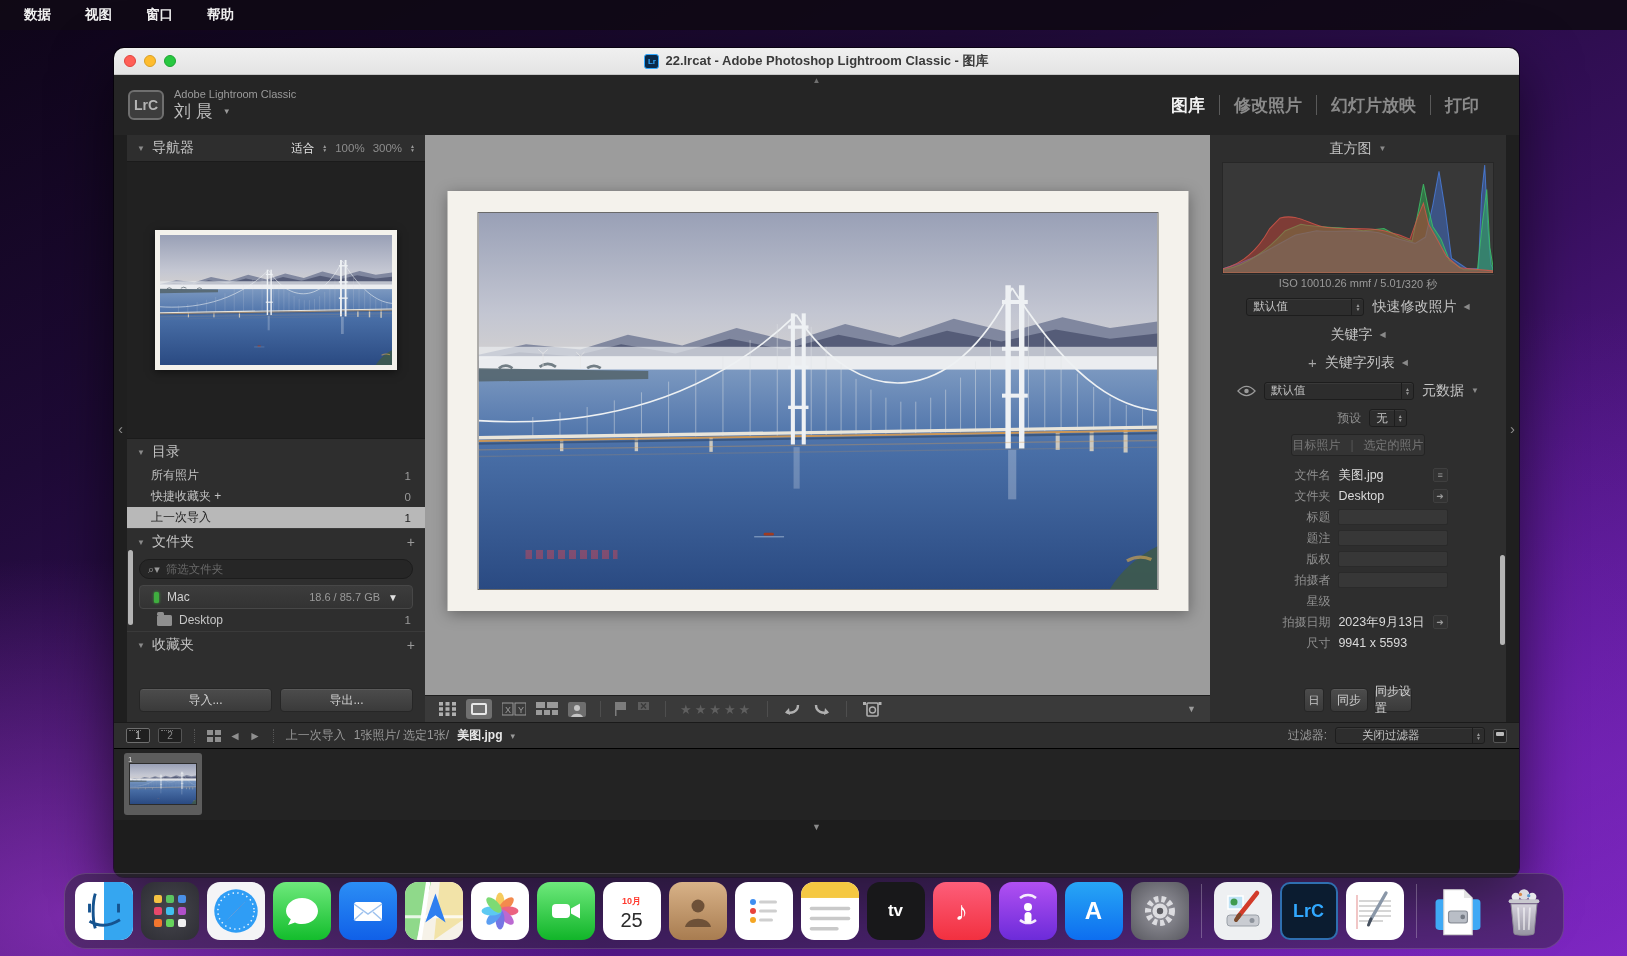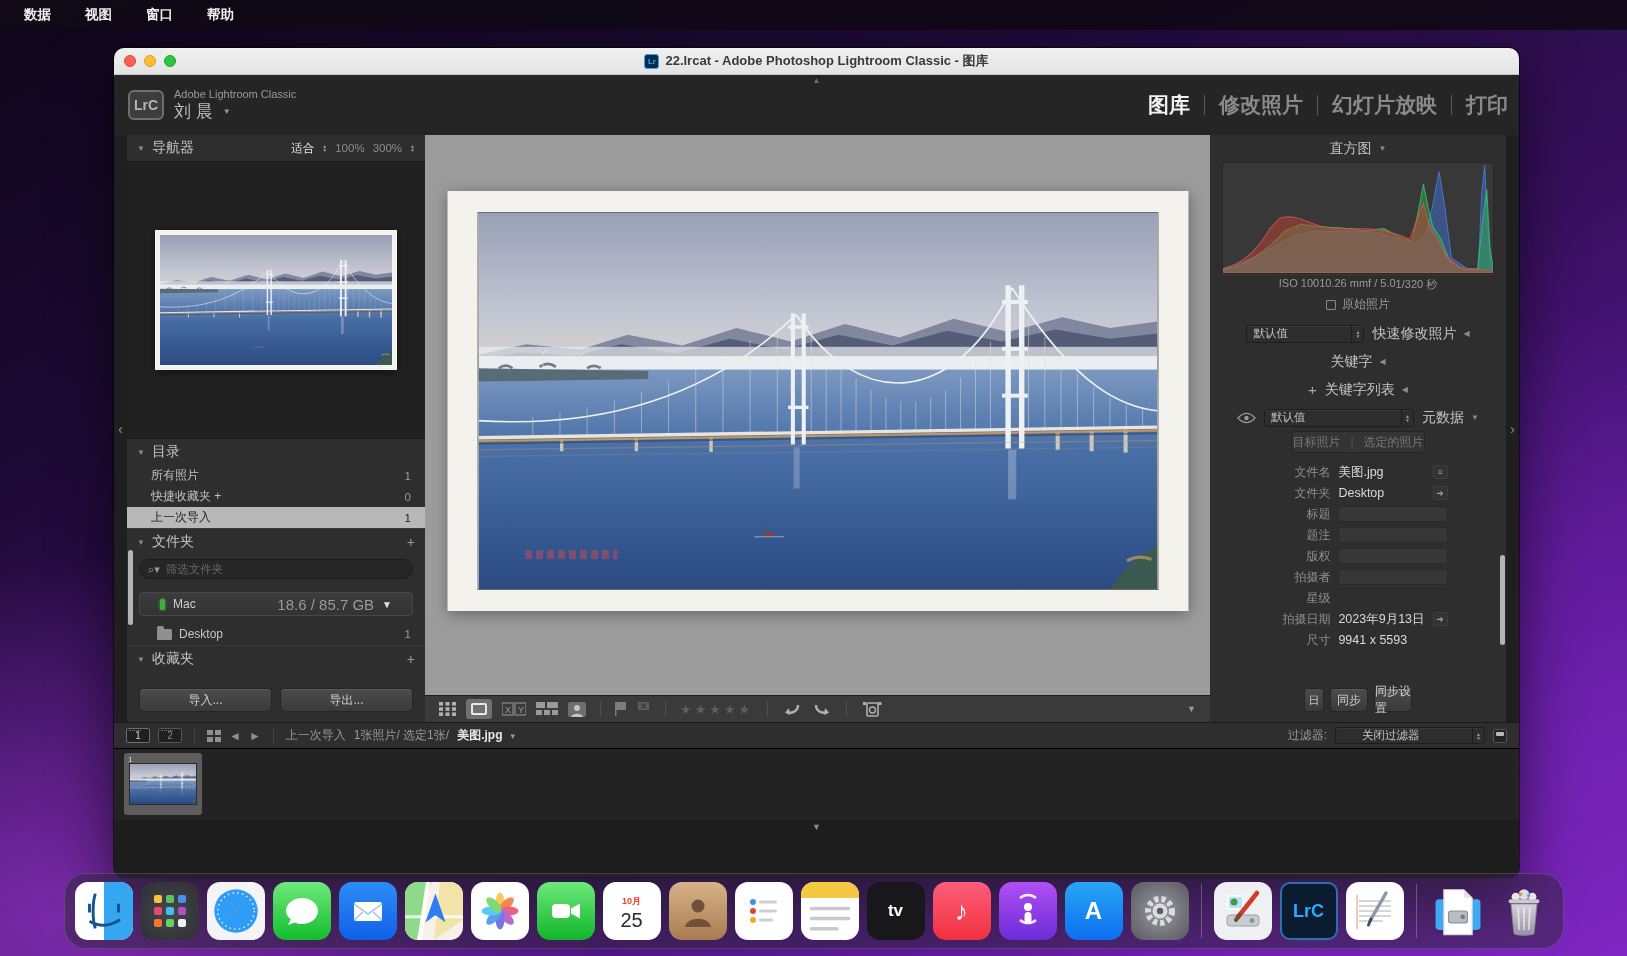--- a/index.html
+++ b/index.html
@@ -32,21 +32,21 @@
   .title-text { font-size:13px; font-weight:bold; color:#3a3a3a; }
   
   .lr-header { height:60px; background:#252525; display:flex; align-items:center; justify-content:space-between; position:relative; flex:0 0 auto; }
   .identity { display:flex; align-items:center; gap:10px; padding-left:14px; }
   .lrc-logo { width:36px; height:30px; border-radius:6px; background:#3d3d3d; border:2px solid #6f6f6f;
     color:#b5b5b5; font-weight:bold; font-size:14px; display:flex; align-items:center; justify-content:center; }
   .app-name { color:#9a9a9a; font-size:11px; }
   .user-row { color:#bdbdbd; font-size:17px; display:flex; gap:10px; align-items:center; }
   .user-row .caret { font-size:8px; color:#9a9a9a; }
   .top-collapse { position:absolute; left:50%; top:1px; transform:translateX(-50%); color:#6f6f6f; font-size:8px; }
-  .modules { display:flex; align-items:center; gap:14px; padding-right:11px; font-size:21px; font-weight:bold; color:#8a8a8a; }
+  .modules { display:flex; align-items:center; gap:14px; padding-right:40px; font-size:17px; font-weight:bold; color:#8a8a8a; }
   .modules .module { cursor:default; }
   .modules .active { color:#f2f2f2; }
   .msep { width:1px; height:20px; background:#5a5a5a; }
   
   .main-row { flex:0 0 587px; display:flex; background:#2b2b2b; position:relative; }
   .gutter { width:13px; background:#1f1f1f; display:flex; align-items:center; justify-content:center; color:#8d8d8d; font-size:15px; }
   .side-panel { width:298px; background:#2e2e2e; display:flex; flex-direction:column; position:relative; font-size:12px; color:#b5b5b5; }
   .side-panel.right { width:296px;align-items:center; }
   .vscroll { position:absolute; top:0; bottom:0; width:7px; }
   .vscroll .thumb { position:absolute; left:1px; width:5px; border-radius:3px; background:rgba(225,225,225,.75); }
@@ -62,24 +62,24 @@
   .nav-thumb svg { display:block; width:232px; height:130px; }
   .cat-row { display:flex; align-items:center; height:21px; padding:0 14px 0 24px; color:#c2c2c2; }
   .cat-row .cnt { margin-left:auto; color:#9a9a9a; font-size:11.5px; }
   .cat-row.sel { background:#b8b8b8; color:#1c1c1c; }
   .cat-row.sel .cnt { color:#1c1c1c; }
   .search-box { margin:4px 12px 6px; height:20px; border-radius:10px; background:#262626; border:1px solid #1c1c1c;
     display:flex; align-items:center; gap:6px; padding:0 8px; color:#6e6e6e; }
   .search-box .q { font-size:11px; color:#9a9a9a; }
   .search-box input { background:transparent; border:none; outline:none; color:#bdbdbd; font-size:11.5px; width:200px; }
   .search-box input::placeholder { color:#696969; }
-  .vol-row { margin:7px 12px; height:24px; border-radius:4px; background:linear-gradient(#3c3c3c,#333);
-    border:1px solid #474747; display:flex; align-items:center; gap:8px; padding:0 20px; color:#d0d0d0; }
+  .vol-row { margin:0 12px; height:24px; border-radius:4px; background:linear-gradient(#3c3c3c,#333);
+    border:1px solid #474747; display:flex; align-items:center; gap:8px; padding:0 14px; color:#d0d0d0; }
   .led { width:5px; height:11px; border-radius:1.5px; background:#3fae3f; box-shadow:0 0 3px #3fae3f; }
-  .vol-row .space { margin-left:auto; font-size:15px; color:#9a9a9a; }
+  .vol-row .space { margin-left:auto; font-size:11px; color:#9a9a9a; }
   .vol-row .vtri { font-size:10px; color:#e0e0e0; }
   .folder-row { display:flex; align-items:center; height:22px; padding:0 14px 0 30px; gap:7px; color:#c6c6c6; }
   .folder-ico { width:15px; height:11px; background:#8f8f8f; border-radius:1.5px; position:relative; }
   .folder-ico:before { content:""; position:absolute; top:-3px; left:0; width:7px; height:3px; background:#8f8f8f; border-radius:1.5px 1.5px 0 0; }
   .folder-row .cnt { margin-left:auto; color:#9a9a9a; font-size:11.5px; }
   .lp-buttons { margin-top:auto; display:flex; gap:8px; padding:8px 12px 10px; }
   .btn { flex:1; height:24px; border-radius:4px; background:linear-gradient(#4c4c4c,#3a3a3a);
     border:1px solid #262626; box-shadow:inset 0 1px rgba(255,255,255,.08);
     color:#d2d2d2; font-size:12px; display:flex; align-items:center; justify-content:center; }
   .hr { height:1px; background:#242424; border-bottom:1px solid #3a3a3a; }
@@ -481,24 +481,20 @@
             <path d="M0,104 L0,101 C25,97 45,80 60,64 L75,58 C95,62 115,60 135,64 L155,62 L170,70 L182,74 L188,46 L193,20 L198,44 L202,60 L210,72 L218,92 L232,101 L245,101 L250,55 L254,25 L257,80 L260,98 L260,104 Z" fill="#2fae56" fill-opacity=".5" stroke="#3dc468" stroke-opacity=".8"></path>
             <path d="M0,104 L0,100 C20,95 35,80 45,62 L55,52 C70,48 80,56 95,60 C115,64 135,60 155,64 L170,68 L180,72 L188,50 L193,38 L198,58 L205,70 L215,88 L228,99 L260,102 L260,104 Z" fill="#c44034" fill-opacity=".5" stroke="#d4564a" stroke-opacity=".8"></path>
           </svg>
         </div>
         <div class="exif">
           <span>ISO 100</span>
           <span>10.26 mm</span>
           <span>f / 5.0</span>
           <span>1/320 秒</span>
         </div>
-        <div class="orig-row">
-          <span class="chk"></span>
-          <span>原始照片</span>
-        </div>
         <div class="hr"></div>
         <div class="rp-hdr">
           <span class="dropdown" style="width:118px">
             <span class="val">默认值</span>
             <span class="stepper">
                 <span>▲</span>
                 <span>▼</span>
               </span>
           </span>
           <span class="title">
@@ -530,20 +526,30 @@
           <span class="dropdown meta-hdr-dd">
             <span class="val">默认值</span>
             <span class="stepper">
                 <span>▲</span>
                 <span>▼</span>
               </span>
           </span>
           <span class="title">
             <span>元数据</span>
             <span class="tri">▼</span>
+          </span>
+        </div>
+        <div class="preset-row">
+          <span class="lbl">预设</span>
+          <span class="dropdown">
+            <span class="val">无</span>
+            <span class="stepper">
+                <span>▲</span>
+                <span>▼</span>
+              </span>
           </span>
         </div>
         <div class="target-bar">
           <span>目标照片</span>
           <span style="color:#555">|</span>
           <span>选定的照片</span>
         </div>
         <div class="meta-grid">
           <div class="m-row">
             <span class="lbl">文件名</span>

